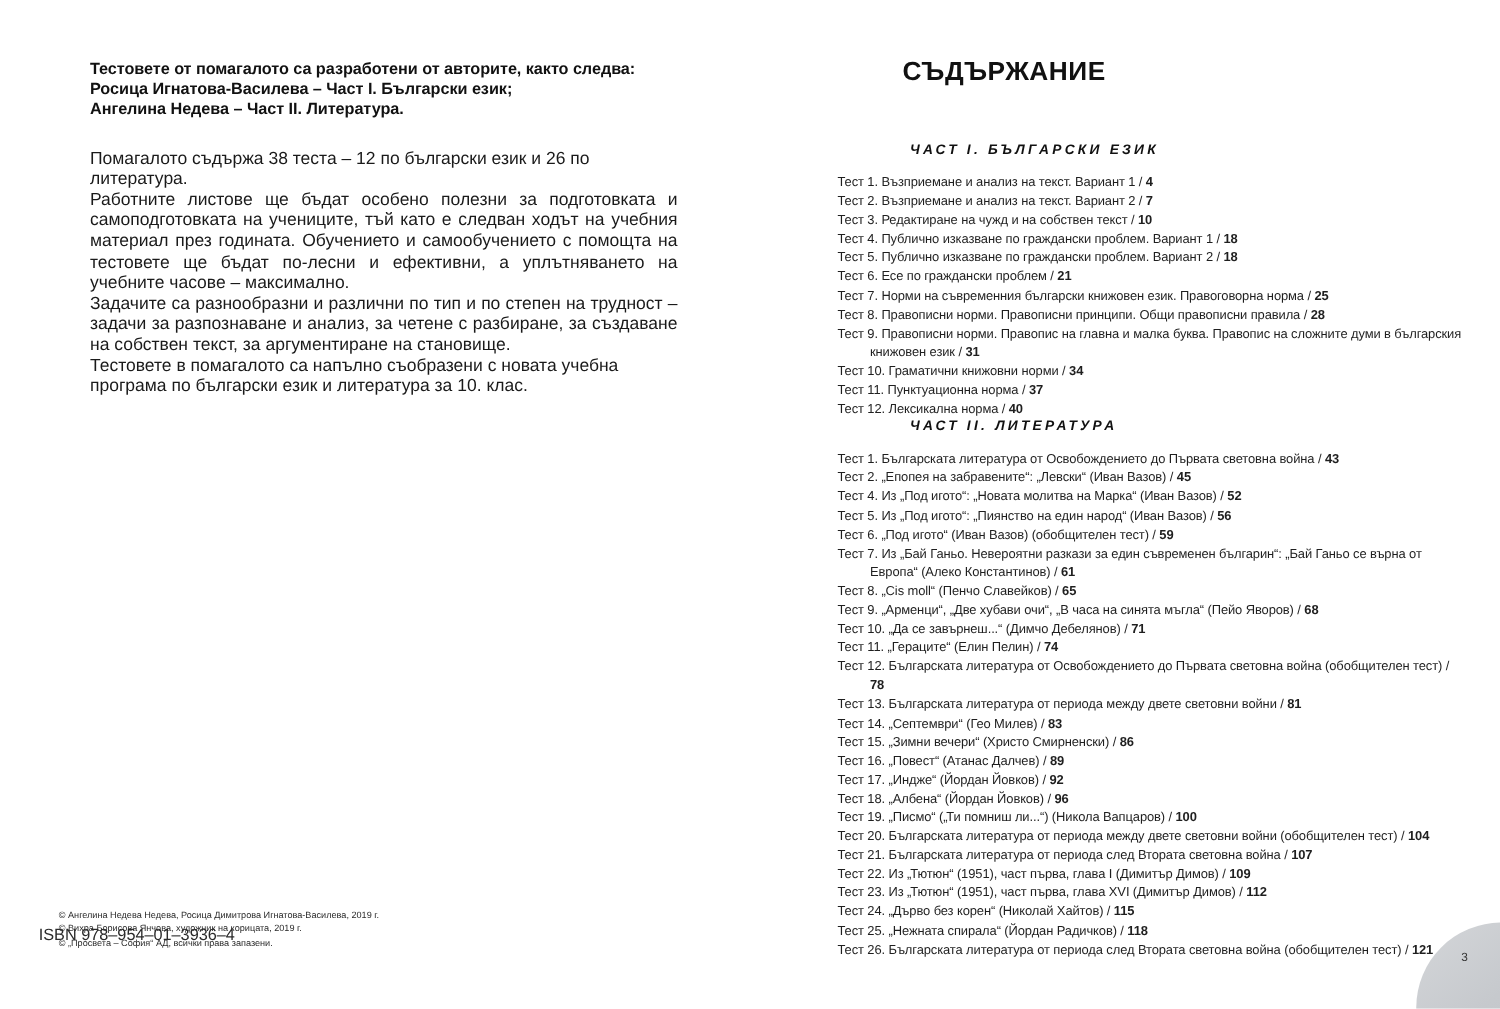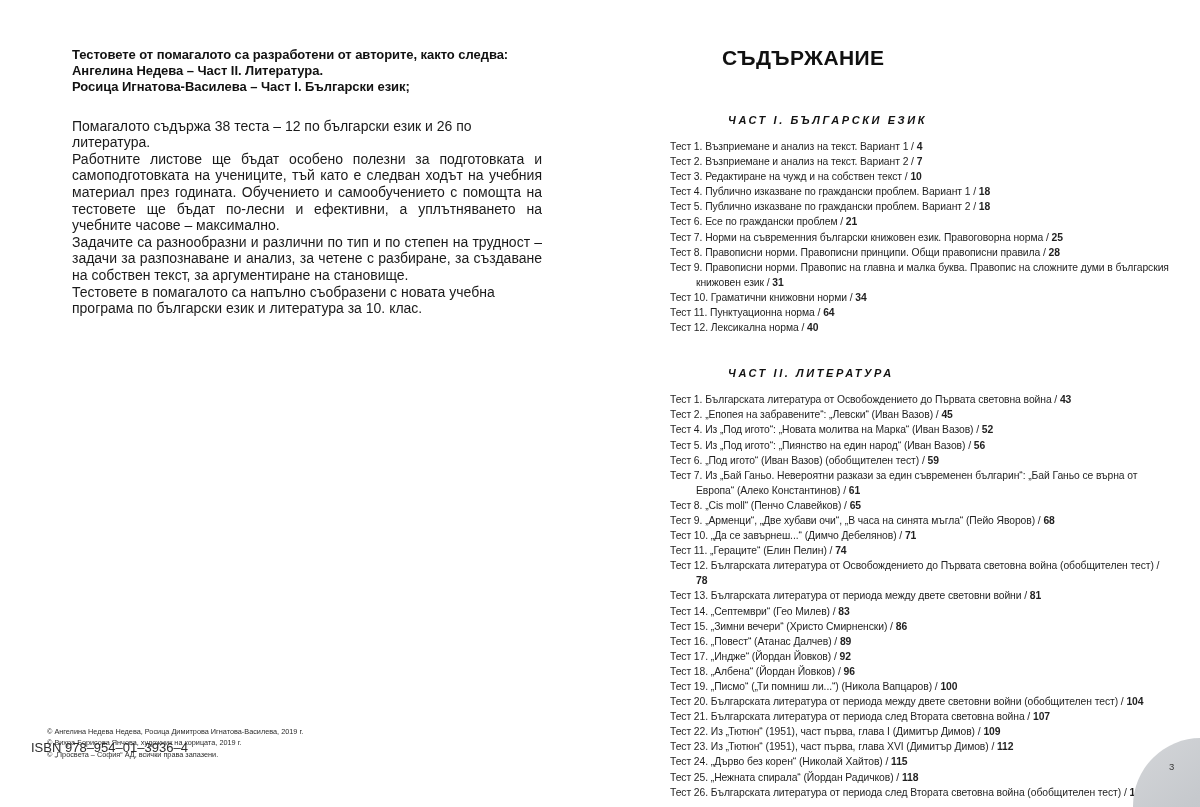--- a/index.html
+++ b/index.html
@@ -86,21 +86,21 @@
   .part-heading {
     font-size: 11px;
     font-weight: bold;
     font-style: italic;
     letter-spacing: 2.6px;
     color: #111;
     text-align: left;
     margin-left: 58px;
   }
   #part1-heading { margin-top: 43px; }
-  #part2-heading { margin-top: 32px; }
+  #part2-heading { }
 
   .toc-list {
     margin: 0;
     padding: 0;
     list-style: none;
     margin-top: 13px;
   }
   .toc-item {
     font-size: 10.35px;
     line-height: 15.1px;
@@ -132,22 +132,22 @@
 </style>
 </head>
 <body>
 
 <div id="page">
 
   <div id="left-col">
 
     <div class="authors-note">
       <div>Тестовете от помагалото са разработени от авторите, както следва:</div>
+      <div>Росица Игнатова-Василева – Част I. Български език;</div>
       <div>Ангелина Недева – Част II. Литература.</div>
-      <div>Росица Игнатова-Василева – Част I. Български език;</div>
     </div>
 
     <div class="intro">
       <p class="nojust">Помагалото съдържа 38 теста – 12 по български език и 26 по литература.</p>
       <p>Работните листове ще бъдат особено полезни за подготовката и самоподготовката на учениците, тъй като е следван ходът на учебния материал през годината. Обучението и самообучението с помощта на тестовете ще бъдат по-лесни и ефективни, а уплътняването на учебните часове – максимално.</p>
       <p>Задачите са разнообразни и различни по тип и по степен на трудност – задачи за разпознаване и анализ, за четене с разбиране, за създаване на собствен текст, за аргументиране на становище.</p>
       <p class="nojust">Тестовете в помагалото са напълно съобразени с новата учебна програма по български език и литература за 10. клас.</p>
     </div>
   </div>
 
@@ -168,21 +168,21 @@
         <li class="toc-item"><span>Тест 1. Възприемане и анализ на текст. Вариант 1 / </span><span class="pg">4</span></li>
         <li class="toc-item"><span>Тест 2. Възприемане и анализ на текст. Вариант 2 / </span><span class="pg">7</span></li>
         <li class="toc-item"><span>Тест 3. Редактиране на чужд и на собствен текст / </span><span class="pg">10</span></li>
         <li class="toc-item"><span>Тест 4. Публично изказване по граждански проблем. Вариант 1 / </span><span class="pg">18</span></li>
         <li class="toc-item"><span>Тест 5. Публично изказване по граждански проблем. Вариант 2 / </span><span class="pg">18</span></li>
         <li class="toc-item"><span>Тест 6. Есе по граждански проблем / </span><span class="pg">21</span></li>
         <li class="toc-item"><span>Тест 7. Норми на съвременния български книжовен език. Правоговорна норма / </span><span class="pg">25</span></li>
         <li class="toc-item"><span>Тест 8. Правописни норми. Правописни принципи. Общи правописни правила / </span><span class="pg">28</span></li>
         <li class="toc-item"><span>Тест 9. Правописни норми. Правопис на главна и малка буква. Правопис на сложните думи в българския книжовен език / </span><span class="pg">31</span></li>
         <li class="toc-item"><span>Тест 10. Граматични книжовни норми / </span><span class="pg">34</span></li>
-        <li class="toc-item"><span>Тест 11. Пунктуационна норма / </span><span class="pg">64</span></li>
+        <li class="toc-item"><span>Тест 11. Пунктуационна норма / </span><span class="pg">37</span></li>
         <li class="toc-item"><span>Тест 12. Лексикална норма / </span><span class="pg">40</span></li>
       </ul>
 
     <div id="part2-heading" class="part-heading">ЧАСТ II. ЛИТЕРАТУРА</div>
     <ul class="toc-list" id="part2-list">
         <li class="toc-item"><span>Тест 1. Българската литература от Освобождението до Първата световна война / </span><span class="pg">43</span></li>
         <li class="toc-item"><span>Тест 2. „Епопея на забравените“: „Левски“ (Иван Вазов) / </span><span class="pg">45</span></li>
         <li class="toc-item"><span>Тест 4. Из „Под игото“: „Новата молитва на Марка“ (Иван Вазов) / </span><span class="pg">52</span></li>
         <li class="toc-item"><span>Тест 5. Из „Под игото“: „Пиянство на един народ“ (Иван Вазов) / </span><span class="pg">56</span></li>
         <li class="toc-item"><span>Тест 6. „Под игото“ (Иван Вазов) (обобщителен тест) / </span><span class="pg">59</span></li>

